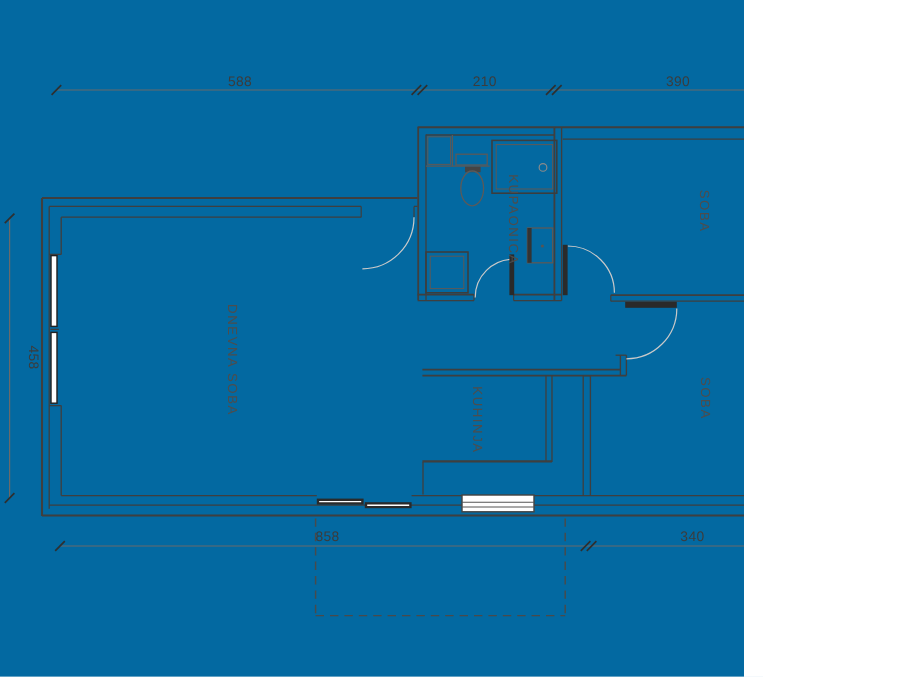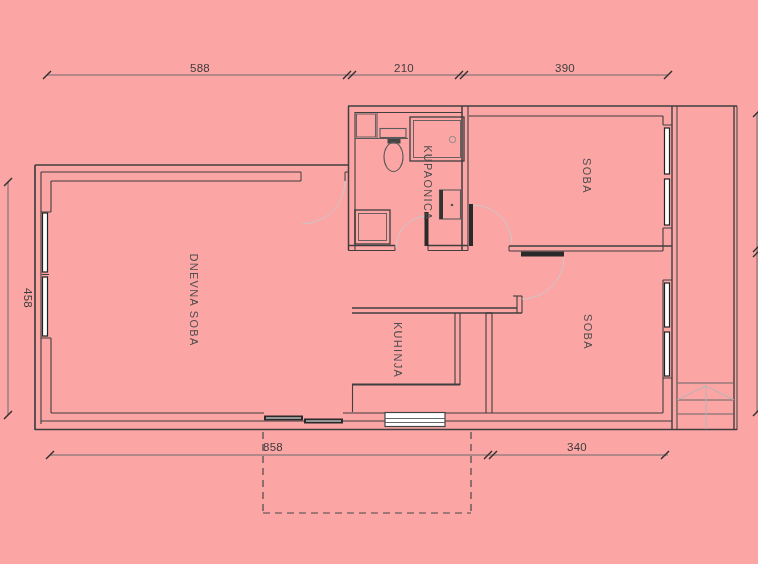--- a/index.html
+++ b/index.html
@@ -1,16 +1,16 @@
 <!DOCTYPE html>
 <html><head>
 <meta charset="utf-8">
 <style>
   html,body{margin:0;padding:0;background:#ffffff;}
-  .page{position:relative;width:758px;height:564px;background:#fca5a5;overflow:hidden;
+  .page{position:relative;width:620px;height:564px;background:#0369a1;overflow:hidden;
         font-family:"Liberation Sans", sans-serif;}
   svg{display:block}
   text{font-family:"Liberation Sans", sans-serif;}
   .room-label{font-size:11px;letter-spacing:1.3px;fill:#4d4d4d;}
   .dim-label{font-size:11.5px;letter-spacing:0.3px;fill:#3c3c3c;}
   .wall{stroke:#3f3f3f;fill:none;}
   .fixture{stroke:#5a5a5a;fill:none;}
   .arc{stroke:#c9c9c9;fill:none;stroke-width:1;}
   .dim{stroke:#6a6a6a;fill:none;stroke-width:1;}
   .tick{stroke:#2f2f2f;stroke-width:1.4;}

